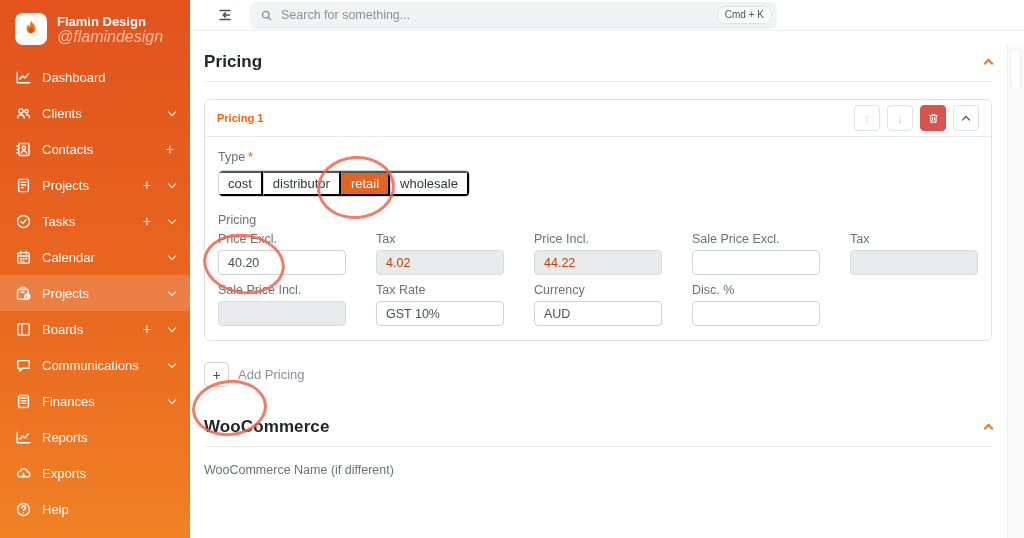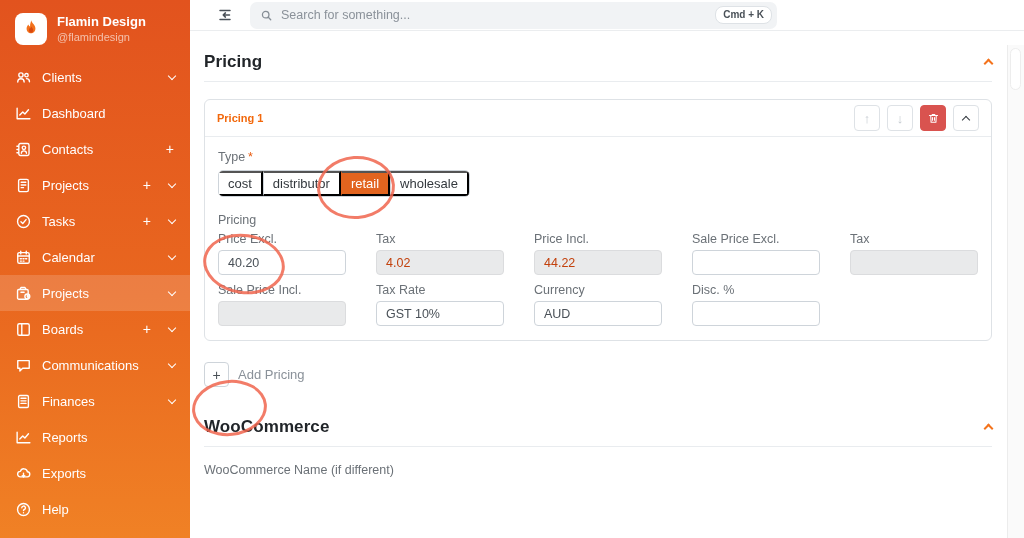--- a/index.html
+++ b/index.html
@@ -7,21 +7,21 @@
               font-family:"Liberation Sans", sans-serif; }
   .screen { position:relative; width:1024px; height:538px; background:#fff; }
 
   
   .sidebar { position:absolute; left:0; top:0; bottom:0; width:190px;
              background:linear-gradient(180deg,#e2531e 0%, #e9671f 55%, #f08125 100%); color:#fff; }
   .brand { display:flex; align-items:center; gap:10px; padding:13px 12px 8px 15px; }
   .brand-logo { width:32px; height:32px; background:#fff; border-radius:8px;
                 display:flex; align-items:center; justify-content:center; flex:0 0 auto; }
   .brand-name { font-size:13px; font-weight:700; line-height:16px; }
-  .brand-handle { font-size:11px; color:rgba(255,255,255,.62); line-height:14px; }
+  .brand-handle { font-size:16px; color:rgba(255,255,255,.62); line-height:14px;font-style:italic; }
   .nav { list-style:none; margin-top:6px; }
   .nav li { display:flex; align-items:center; height:36px; padding:0 15px; gap:10px;
             font-size:13px; font-weight:500; cursor:pointer; }
   .nav li.active { background:rgba(255,255,255,.16); }
   .nav .ico { width:17px; height:17px; flex:0 0 auto; display:flex; }
   .nav .ico svg { width:17px; height:17px; stroke:#fff; fill:none;
                   stroke-width:1.3; stroke-linecap:round; stroke-linejoin:round; }
   .nav .lbl { flex:1 1 auto; }
   .nav .plus { font-size:14px; font-weight:400; color:#fff; margin-right:8px; }
   .nav .plus.solo { margin-right:1px; }
@@ -39,21 +39,21 @@
   .collapse-btn svg { width:18px; height:18px; stroke:#495057; fill:none; stroke-width:1.5;
                       stroke-linecap:round; stroke-linejoin:round; }
   .searchbox { margin-left:14px; width:527px; height:27px; background:#f1f3f5; border-radius:7px;
                display:flex; align-items:center; padding:0 5px 0 10px; }
   .searchbox svg { width:13px; height:13px; stroke:#868e96; fill:none; stroke-width:1.6;
                    stroke-linecap:round; }
   .searchbox input { flex:1; border:0; background:transparent; outline:none; margin-left:8px;
                      font-size:12.5px; color:#495057; font-family:inherit; }
   .searchbox input::placeholder { color:#8a9199; }
   .kbd { background:#fff; border:1px solid #dee2e6; border-radius:8px; font-size:10px;
-         color:#495057; padding:3px 7px; line-height:1;font-weight:bold; }
+         color:#495057; padding:3px 7px; line-height:1; }
 
   .content { padding:0 32px 0 14px; }
   .section-head { display:flex; align-items:center; justify-content:space-between; padding-top:21px; }
   .section-head h2 { font-size:17px; font-weight:700; color:#212529; letter-spacing:.1px; }
   .section-head .chev { width:7px; height:7px; color:#f4731c; border-width:2px; cursor:pointer; }
   .divider { border:0; border-top:1px solid #e9ecef; margin-top:9px; }
 
   .card { margin-top:17px; border:1px solid #dee2e6; border-radius:6px; background:#fff; }
   .card-head { display:flex; align-items:center; justify-content:space-between;
                padding:5px 12px; border-bottom:1px solid #e9ecef; min-height:37px; }
@@ -122,37 +122,37 @@
       <div>
         <div class="brand-name">Flamin Design</div>
         <div class="brand-handle">@flamindesign</div>
       </div>
     </div>
 
     <ul class="nav">
       <li>
         <span class="ico">
             <svg viewBox="0 0 16 16">
+              <path d="M2 3v10h12"></path>
+              <path d="M4.5 9.5l2.8-3 2 2 3.4-4"></path>
+            </svg>
+          </span>
+        <span class="lbl">Dashboard</span>
+      </li>
+      <li>
+        <span class="ico">
+            <svg viewBox="0 0 16 16">
               <circle cx="5.6" cy="5.6" r="2"></circle>
               <path d="M2.6 12.2c0-1.7 1.4-3 3-3s3 1.3 3 3"></path>
               <circle cx="10.8" cy="5.8" r="1.6"></circle>
               <path d="M10.8 9.1c1.5 0 2.8 1.3 2.8 2.9"></path>
             </svg>
           </span>
         <span class="lbl">Clients</span>
         <span class="chev down"></span>
-      </li>
-      <li>
-        <span class="ico">
-            <svg viewBox="0 0 16 16">
-              <path d="M2 3v10h12"></path>
-              <path d="M4.5 9.5l2.8-3 2 2 3.4-4"></path>
-            </svg>
-          </span>
-        <span class="lbl">Dashboard</span>
       </li>
       <li>
         <span class="ico">
             <svg viewBox="0 0 16 16">
               <rect x="3.6" y="2.4" width="9.6" height="11.2" rx="1.5"></rect>
               <circle cx="8.4" cy="6.4" r="1.6"></circle>
               <path d="M6 11.6c0-1.3 1.1-2.3 2.4-2.3s2.4 1 2.4 2.3M1.8 5h1.4M1.8 8h1.4M1.8 11h1.4"></path>
             </svg>
           </span>
         <span class="lbl">Contacts</span>

